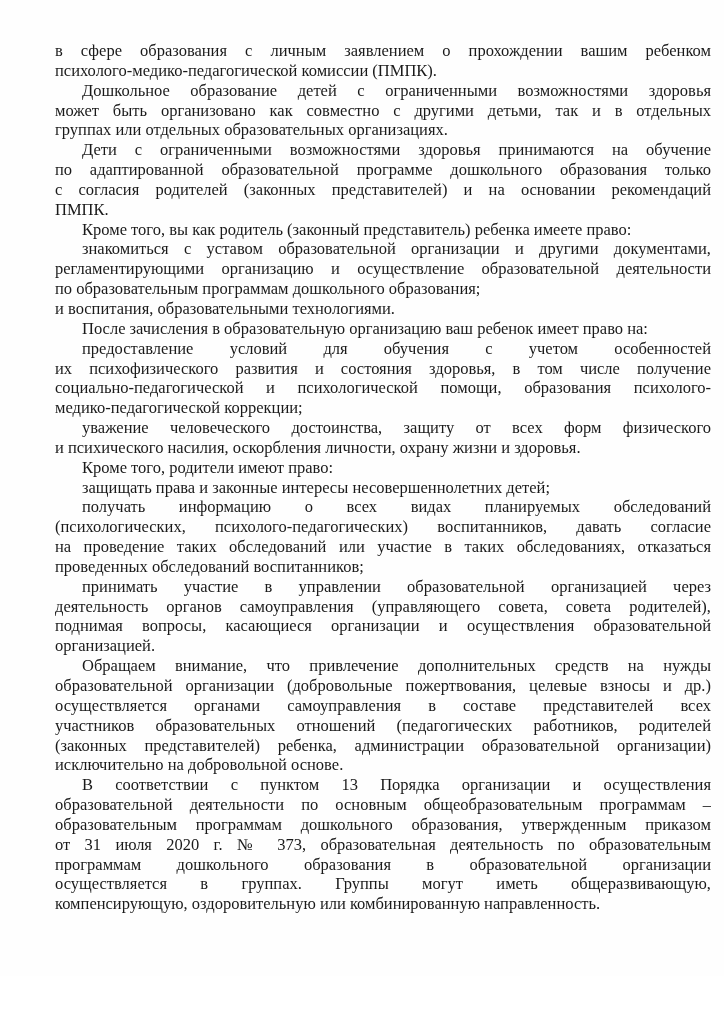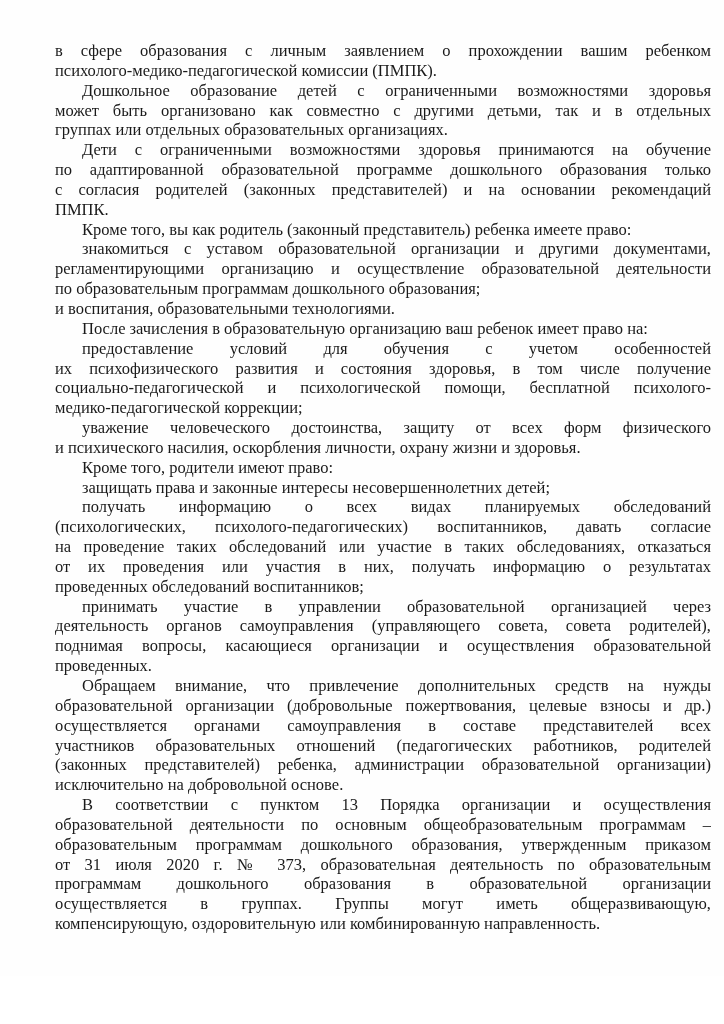--- a/index.html
+++ b/index.html
@@ -72,45 +72,44 @@
       </div>
       <div class="para">
         <div class="text-line last">и воспитания, образовательными технологиями.</div>
       </div>
       <div class="para">
         <div class="text-line last first-indent">После зачисления в образовательную организацию ваш ребенок имеет право на:</div>
       </div>
       <div class="para">
         <div class="text-line first-indent">предоставление условий для обучения с учетом особенностей</div>
         <div class="text-line">их психофизического развития и состояния здоровья, в том числе получение</div>
-        <div class="text-line">социально-педагогической и психологической помощи, бесплатной психолого-</div>
+        <div class="text-line">социально-педагогической и психологической помощи, образования психолого-</div>
         <div class="text-line last">медико-педагогической коррекции;</div>
       </div>
       <div class="para">
         <div class="text-line first-indent">уважение человеческого достоинства, защиту от всех форм физического</div>
         <div class="text-line last">и психического насилия, оскорбления личности, охрану жизни и здоровья.</div>
       </div>
       <div class="para">
         <div class="text-line last first-indent">Кроме того, родители имеют право:</div>
       </div>
       <div class="para">
         <div class="text-line last first-indent">защищать права и законные интересы несовершеннолетних детей;</div>
       </div>
       <div class="para">
         <div class="text-line first-indent">получать информацию о всех видах планируемых обследований</div>
         <div class="text-line">(психологических, психолого-педагогических) воспитанников, давать согласие</div>
         <div class="text-line">на проведение таких обследований или участие в таких обследованиях, отказаться</div>
-        <div class="text-line">от их проведения или участия в них, получать информацию о результатах</div>
         <div class="text-line last">проведенных обследований воспитанников;</div>
       </div>
       <div class="para">
         <div class="text-line first-indent">принимать участие в управлении образовательной организацией через</div>
         <div class="text-line">деятельность органов самоуправления (управляющего совета, совета родителей),</div>
         <div class="text-line">поднимая вопросы, касающиеся организации и осуществления образовательной</div>
-        <div class="text-line last">проведенных.</div>
+        <div class="text-line last">организацией.</div>
       </div>
       <div class="para">
         <div class="text-line first-indent">Обращаем внимание, что привлечение дополнительных средств на нужды</div>
         <div class="text-line">образовательной организации (добровольные пожертвования, целевые взносы и др.)</div>
         <div class="text-line">осуществляется органами самоуправления в составе представителей всех</div>
         <div class="text-line">участников образовательных отношений (педагогических работников, родителей</div>
         <div class="text-line">(законных представителей) ребенка, администрации образовательной организации)</div>
         <div class="text-line last">исключительно на добровольной основе.</div>
       </div>
       <div class="para">

